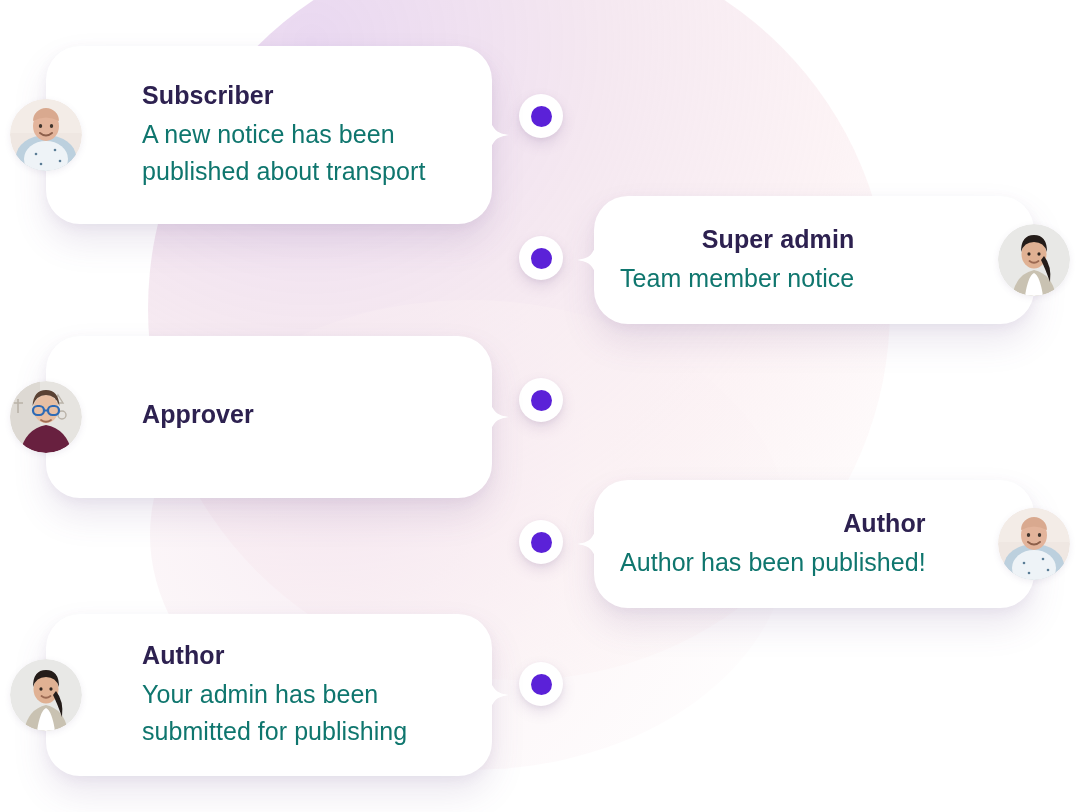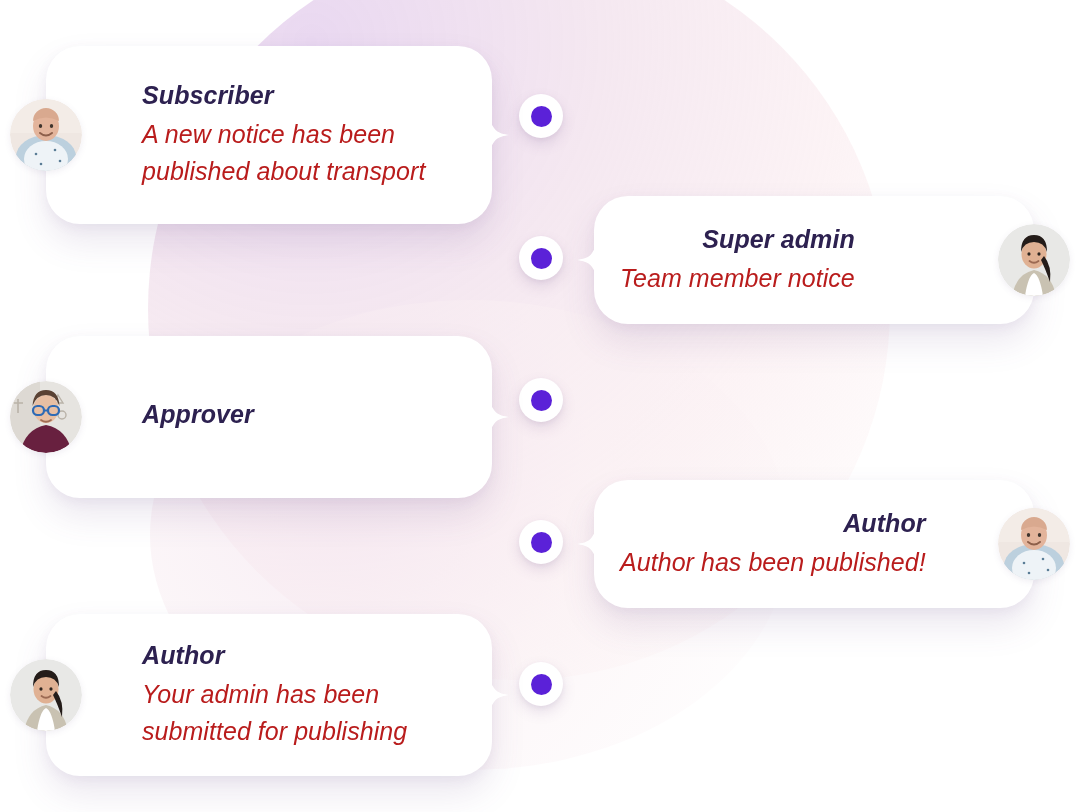--- a/index.html
+++ b/index.html
@@ -97,36 +97,36 @@
   }
   .card.left .tail {
     right: -17px;
     clip-path: path("M0,0 C5,0 7,5 11,11 C15,17 22,17 26,18 C22,19 15,19 11,25 C7,31 5,36 0,36 Z");
   }
   .card.right .tail {
     left: -17px;
     clip-path: path("M26,0 C21,0 19,5 15,11 C11,17 4,17 0,18 C4,19 11,19 15,25 C19,31 21,36 26,36 Z");
   }
 
-  .card-body { position: relative; z-index: 2; font-style: italic; }
+  .card-body { position: relative; z-index: 2; }
   .card.left  .card-body { padding: 0 0 0 96px; }
   .card.right .card-body { padding: 0 0 0 26px; text-align: right; }
 
   .role {
     font-size: 25px;
     font-weight: bold;
     color: #2d2150;
     letter-spacing: 0.1px;
     line-height: 1.2;
     margin: 0 0 6px 0;
   }
   .msg {
     font-size: 25px;
     font-weight: normal;
-    color: #b91c1c;
+    color: #0f766e;
     line-height: 1.48;
     margin: 0;
     letter-spacing: 0.05px;
   }
 
   
   .avatar {
     position: absolute;
     width: 72px;
     height: 72px;

